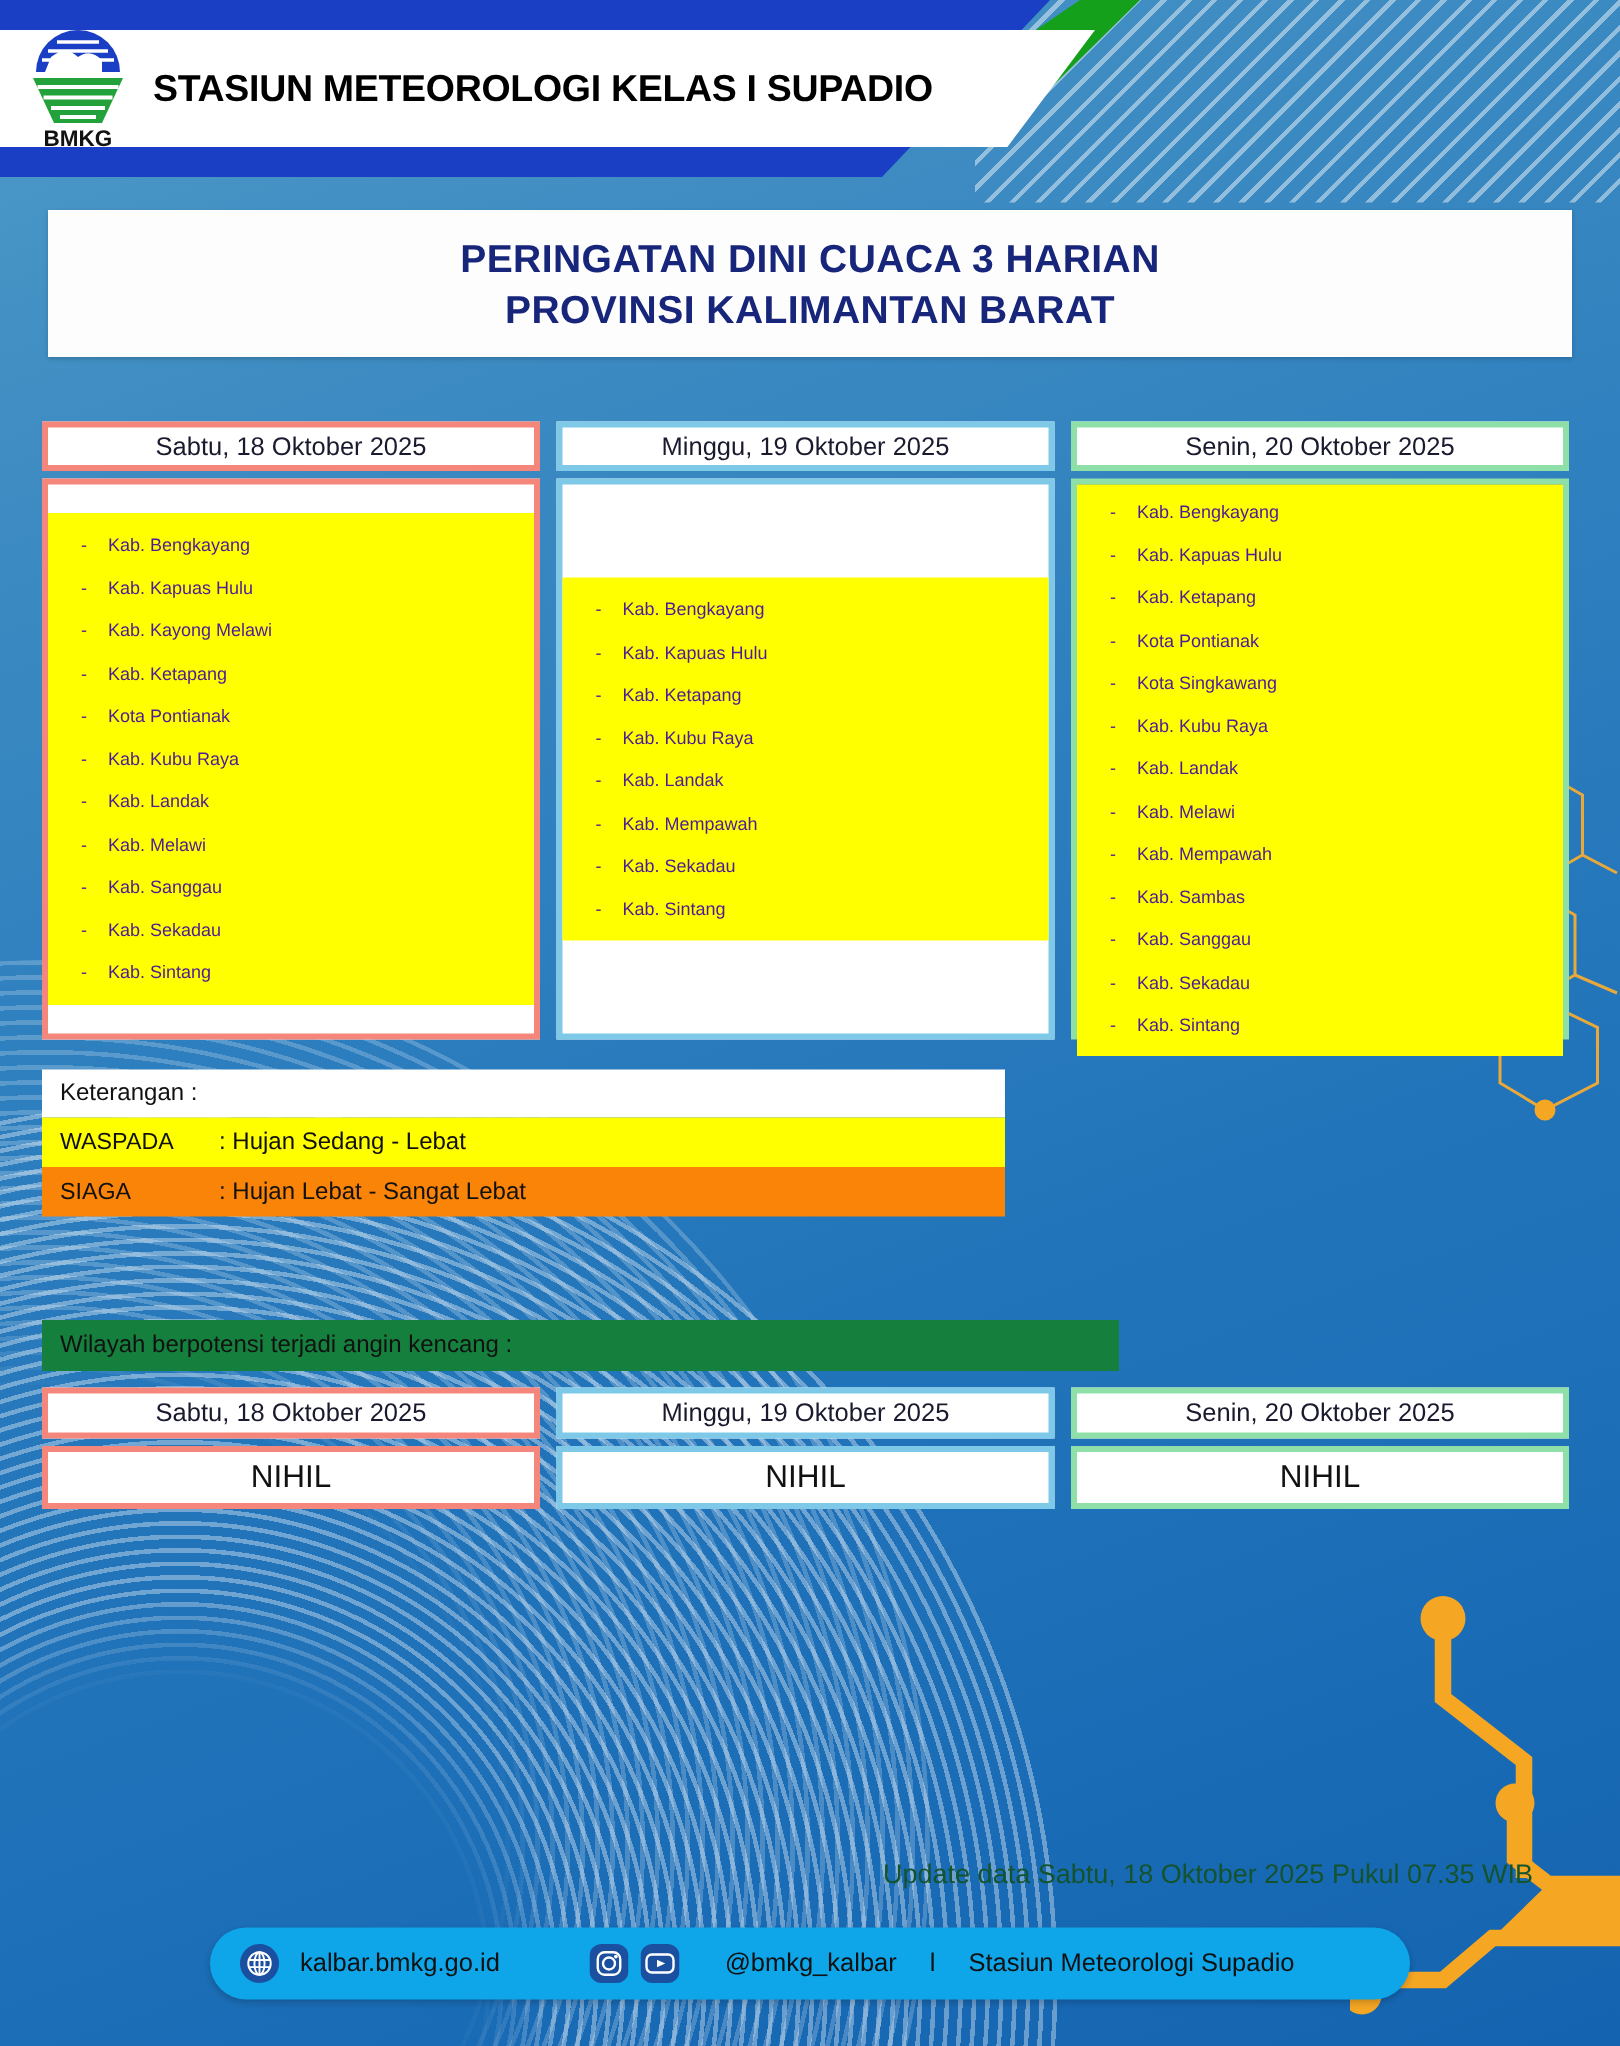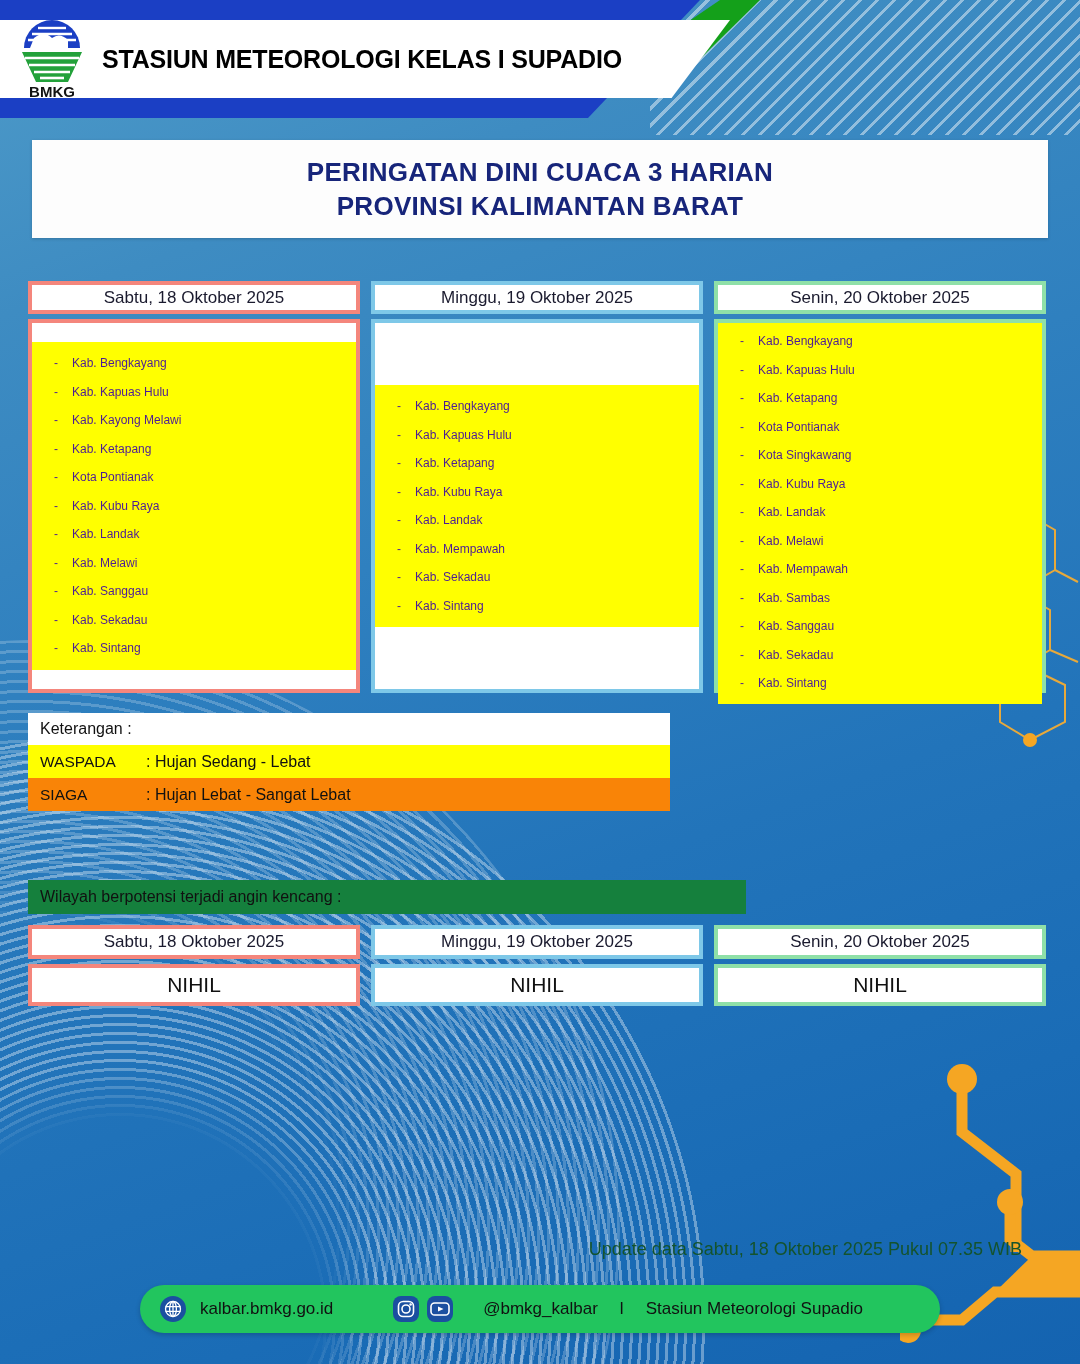--- a/index.html
+++ b/index.html
@@ -153,21 +153,21 @@
   .wc-blue .wind-head, .wc-blue .wind-val { border-color: #7ec8e8; }
   .wc-green .wind-head, .wc-green .wind-val { border-color: #8fe0a8; }
 
   
   .update-text {
     position: absolute; right: 58px; top: 1239px;
     font-size: 18px; color: #14532d;
   }
   .footer-bar {
     position: absolute; left: 140px; top: 1285px; width: 800px; height: 48px;
-    background: #22c55e; border-radius: 24px;
+    background: #0ea5e9; border-radius: 24px;
     display: flex; align-items: center; padding: 0 20px; gap: 14px;
     box-shadow: 0 2px 5px rgba(0,0,0,0.2);
   }
   .footer-bar .site { font-size: 17px; color: #111; }
   .footer-bar .handle { font-size: 17px; color: #111; margin-left: 16px; }
   .footer-bar .sep { font-size: 17px; color: #111; margin: 0 8px; }
   .footer-bar .station { font-size: 17px; color: #111; }
   .ic { width: 26px; height: 26px; flex: 0 0 26px; }
   .ic-group { display: flex; gap: 8px; margin-left: 46px; }
 </style>

